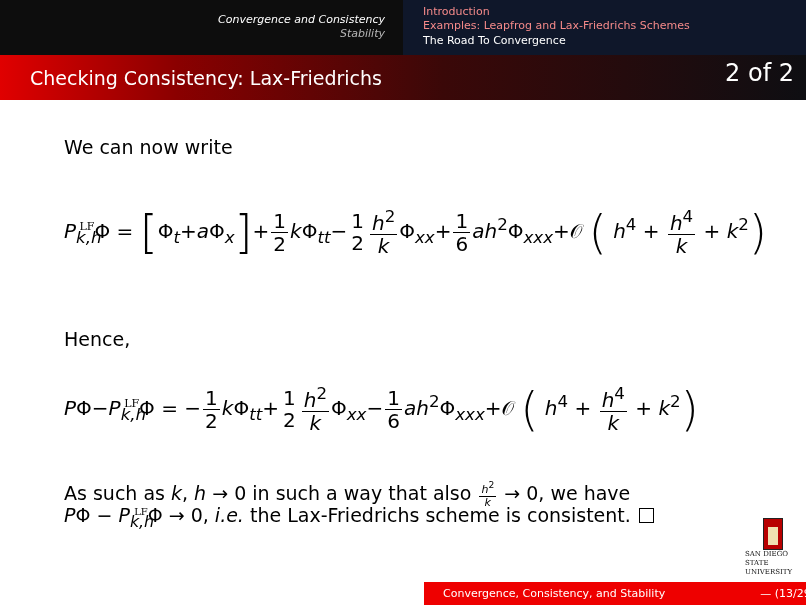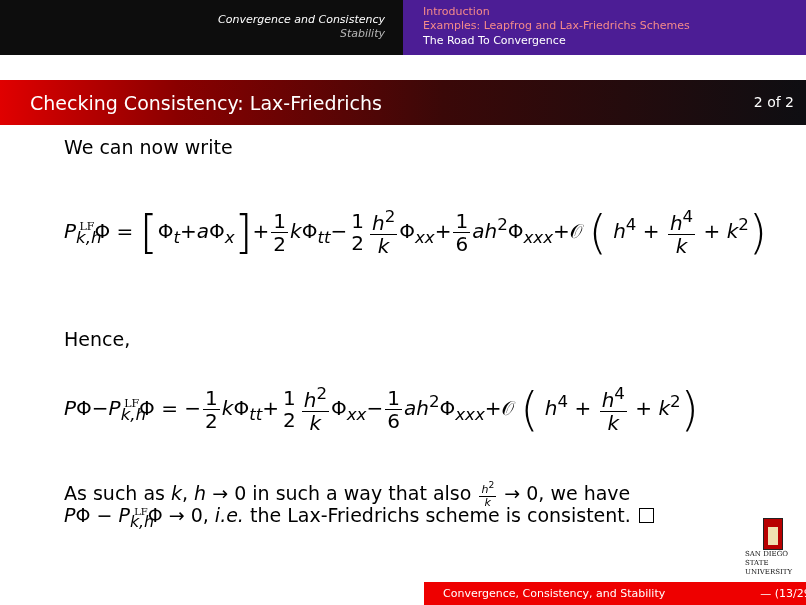--- a/index.html
+++ b/index.html
@@ -1,31 +1,31 @@
 <!DOCTYPE html>
 <html><head>
 <meta charset="utf-8">
 <style>
   html,body{margin:0;padding:0;}
   body{width:806px;height:605px;position:relative;overflow:hidden;background:#ffffff;
        font-family:"DejaVu Sans","Liberation Sans",sans-serif;color:#000;}
   .hdr{position:absolute;left:0;top:0;width:806px;height:55px;}
   .hdr-left{position:absolute;left:0;top:0;width:403px;height:55px;background:#0d0d0d;}
-  .hdr-right{position:absolute;left:403px;top:0;width:403px;height:55px;background:#4c1d95;}
+  .hdr-right{position:absolute;left:403px;top:0;width:403px;height:55px;background:#0f172a;}
   .sec{position:absolute;right:18px;font-size:11px;text-align:right;font-style:italic;}
   .sec.s1{top:13px;color:#ffffff;}
   .sec.s2{top:27px;color:#b8b8b8;}
   .sub{position:absolute;left:20px;font-size:11px;white-space:nowrap;}
   .sub.u1{top:5px;color:#f58a8a;}
   .sub.u2{top:19px;color:#f58a8a;}
   .sub.u3{top:34px;color:#ffffff;}
   .titlebar{position:absolute;left:0;top:55px;width:806px;height:45px;
-            background:linear-gradient(90deg,#e00000 0%,#8a0000 22%,#3a0808 55%,#0e0e12 100%);margin-top:25px;}
+            background:linear-gradient(90deg,#e00000 0%,#8a0000 22%,#3a0808 55%,#0e0e12 100%);}
   .title{position:absolute;left:30px;top:12px;font-size:19px;color:#ffffff;}
-  .pageof{position:absolute;right:12px;top:14px;font-size:14px;color:#ffffff;}
+  .pageof{position:absolute;right:12px;top:4px;font-size:24px;color:#ffffff;}
   .body-text{position:absolute;font-size:19px;white-space:nowrap;}
   .math{position:absolute;font-size:20px;white-space:nowrap;}
   .frac{display:inline-block;vertical-align:middle;text-align:center;margin:0 2px;}
   .frac .num{display:block;border-bottom:1px solid #000;padding:0 2px;line-height:1.1;}
   .frac .den{display:block;line-height:1.1;}
   .frac.nob .num{border-bottom:none;}
   .big{font-size:46px;vertical-align:middle;line-height:1;font-weight:200;}
   i{font-style:italic;}
   .logo{position:absolute;left:745px;top:518px;width:58px;height:55px;}
   .logo-shield{position:absolute;left:18px;top:0;width:18px;height:30px;background:#b80000;border:1px solid #222;}

